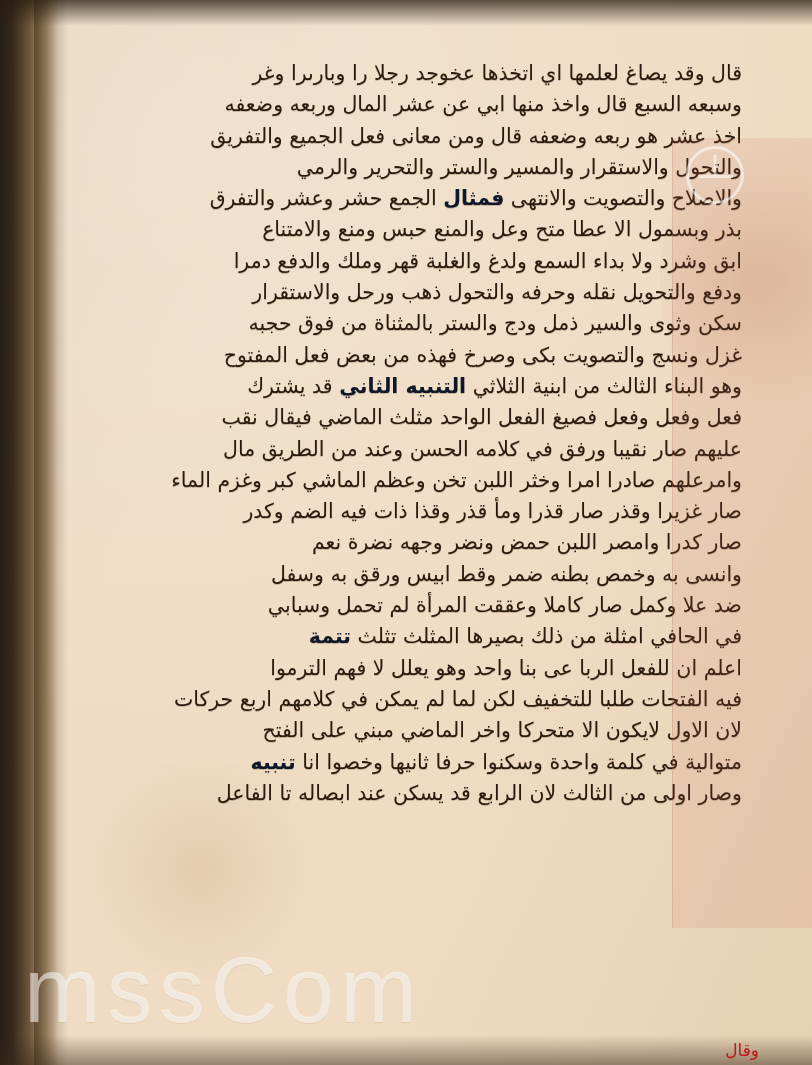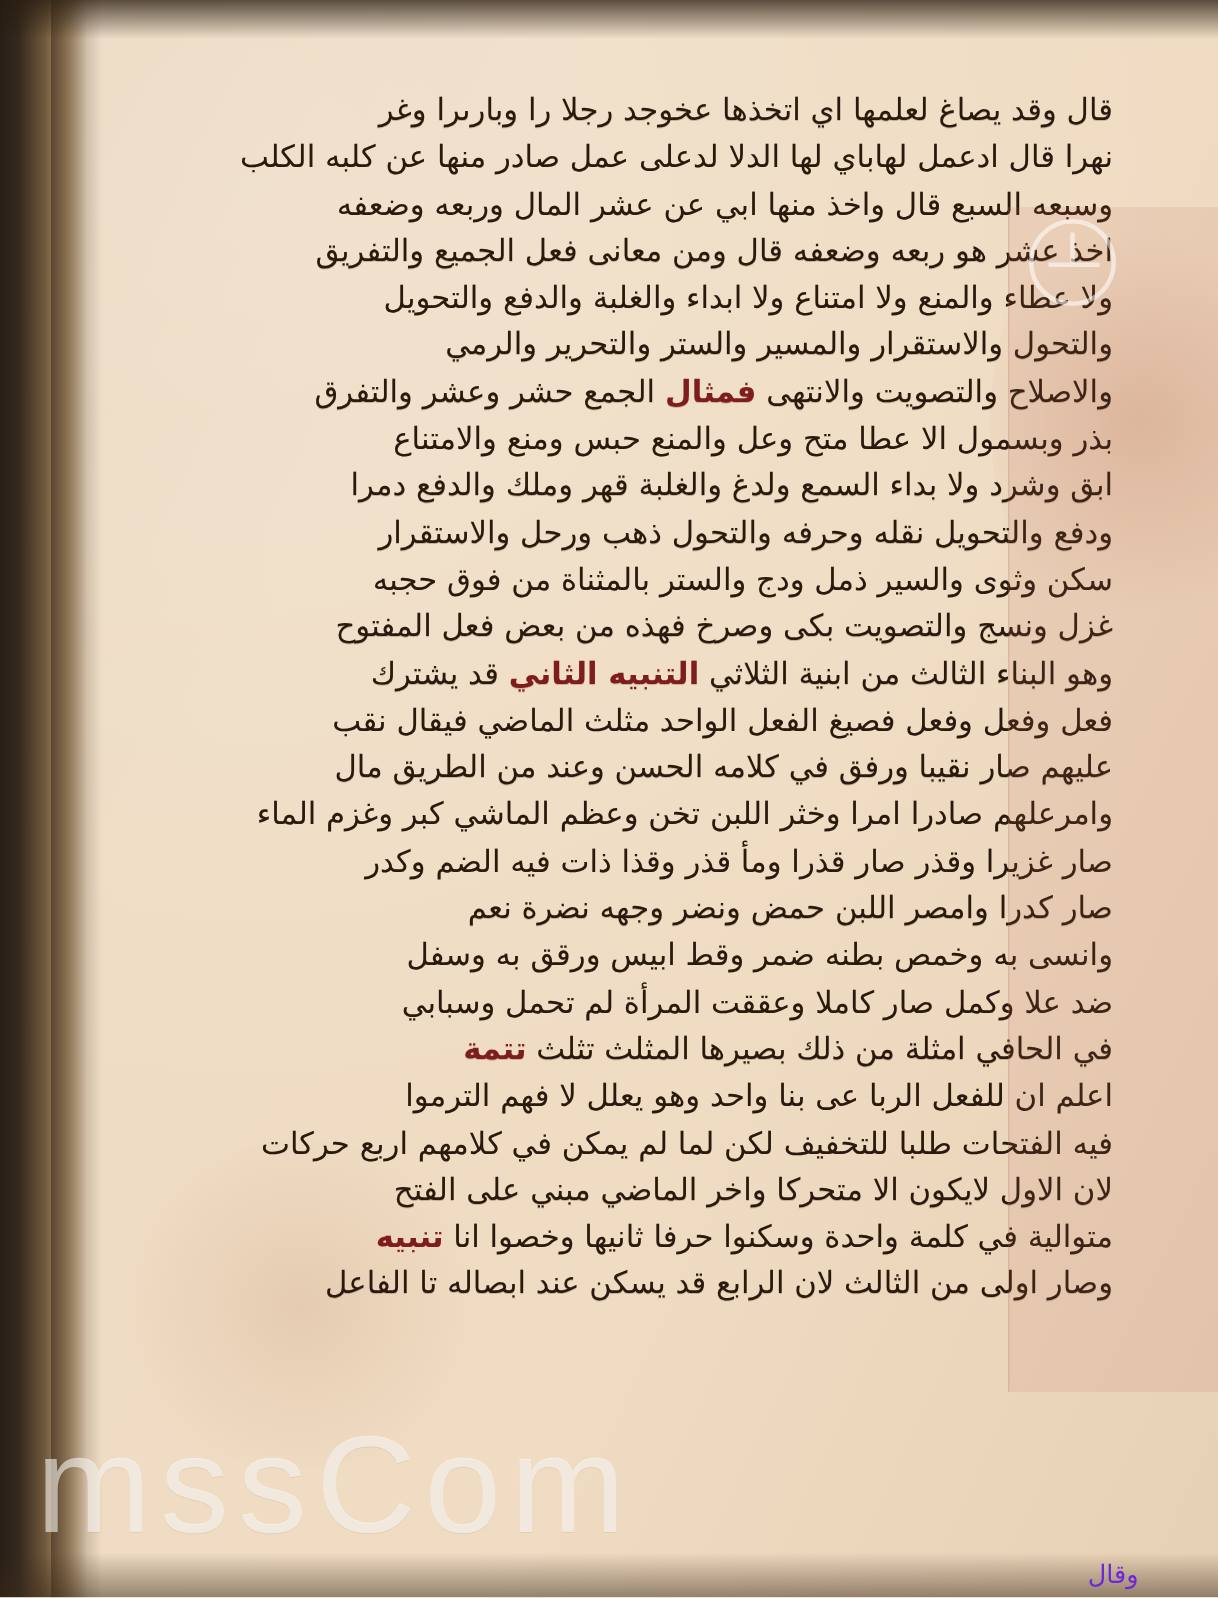--- a/index.html
+++ b/index.html
@@ -131,53 +131,51 @@
   .line {
     display: block;
     color: #2a1a0d;
     font-size: 20.5px;
     line-height: 31.3px;
     white-space: nowrap;
     letter-spacing: 0px;
     text-shadow: 0 0.5px 0 rgba(90,60,30,0.25);
   }
   .rubric {
-    color: #7f1d1d;
+    color: #0f172a;
     font-weight: bold;
   }
   .catchword {
     position: absolute;
     right: 86px;
     top: 1040px;
     direction: rtl;
-    color: #6d28d9;
+    color: #b91c1c;
     font-size: 17px;
     font-family: "DejaVu Sans", "Liberation Sans", sans-serif;
   }
 </style>
 </head>
 <body>
 
 <div id="page">
   <div class="page-bg"></div>
   <div class="stain stain-a"></div>
   <div class="stain stain-b"></div>
 
   <div class="edge-left"></div>
   <div class="edge-left-inner"></div>
   <div class="edge-top"></div>
   <div class="edge-right"></div>
   <div class="edge-bottom"></div>
 
   <div class="text-block">
     <span class="line">قال وقد يصاغ لعلمها اي اتخذها عخوجد رجلا را وبارىرا وغر</span>
-    <span class="line">نهرا قال ادعمل لهاباي لها الدلا لدعلى عمل صادر منها عن كلبه الكلب</span>
     <span class="line">وسبعه السبع قال واخذ منها ابي عن عشر المال وربعه وضعفه</span>
     <span class="line">اخذ عشر هو ربعه وضعفه قال ومن معانى فعل الجميع والتفريق</span>
-    <span class="line">ولا عطاء والمنع ولا امتناع ولا ابداء والغلبة والدفع والتحويل</span>
     <span class="line">والتحول والاستقرار والمسير والستر والتحرير والرمي</span>
     <span class="line">
       <span>والاصلاح والتصويت والانتهى</span>
       <span class="rubric">فمثال</span>
       <span>الجمع حشر وعشر والتفرق</span>
     </span>
     <span class="line">بذر وبسمول الا عطا متح وعل والمنع حبس ومنع والامتناع</span>
     <span class="line">ابق وشرد ولا بداء السمع ولدغ والغلبة قهر وملك والدفع دمرا</span>
     <span class="line">ودفع والتحويل نقله وحرفه والتحول ذهب ورحل والاستقرار</span>
     <span class="line">سكن وثوى والسير ذمل ودج والستر بالمثناة من فوق حجبه</span>

